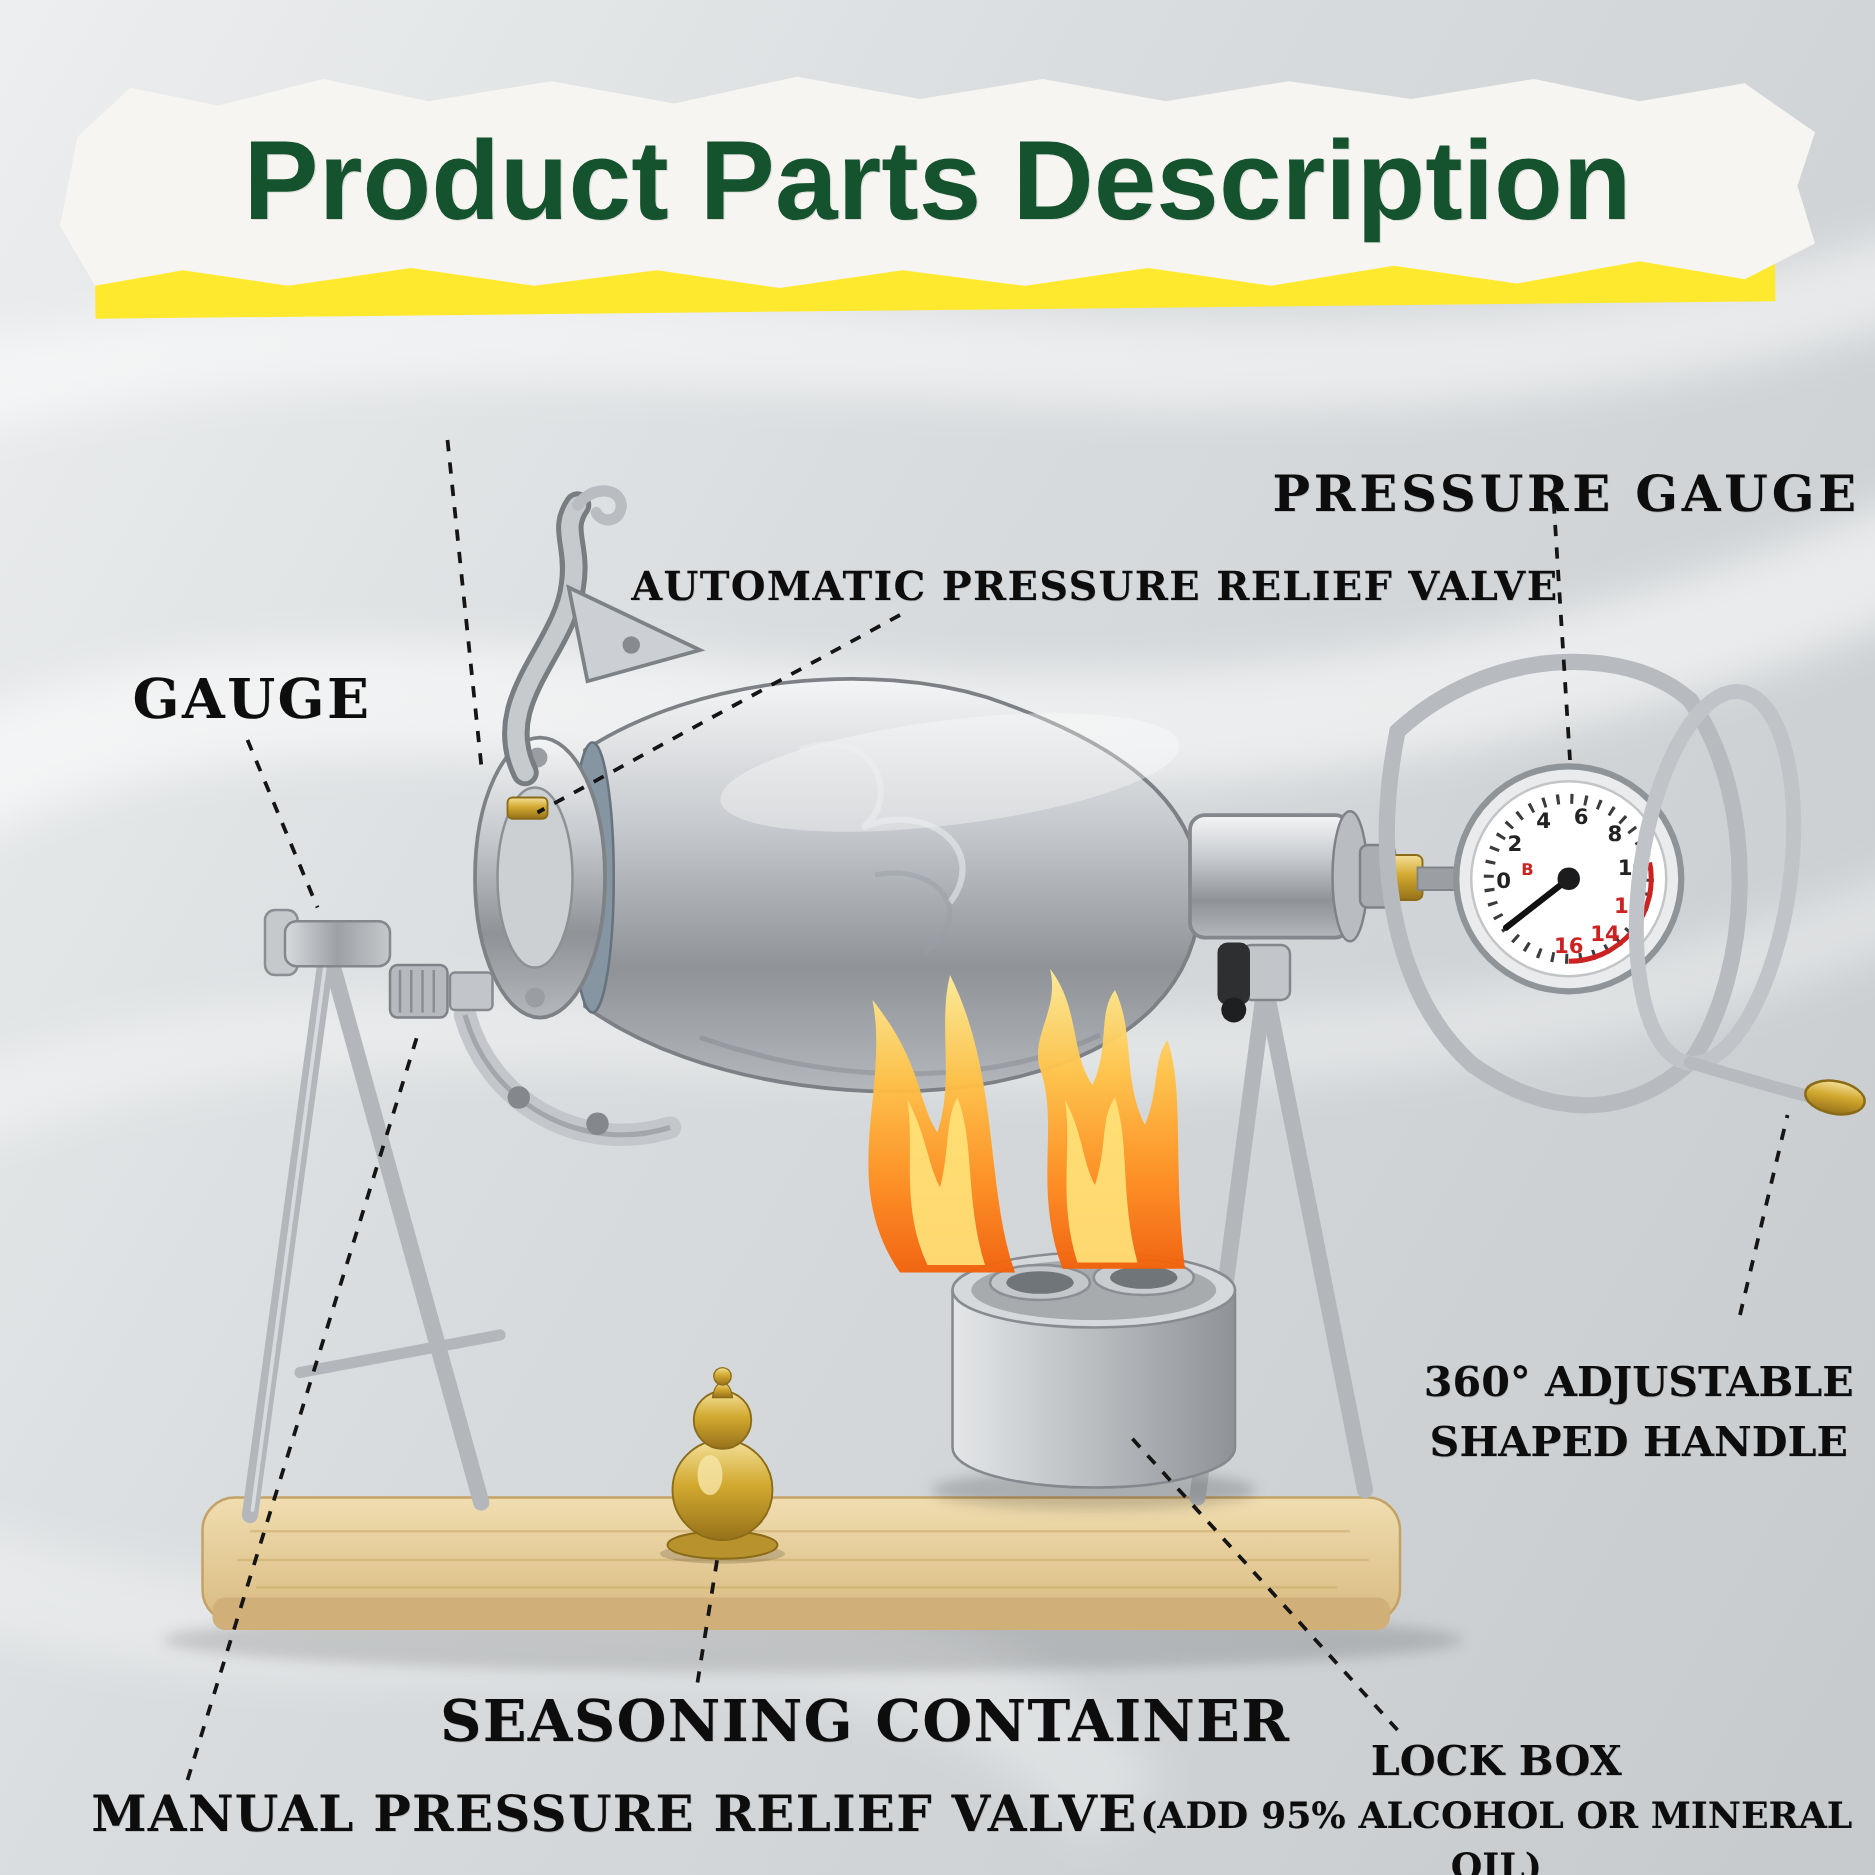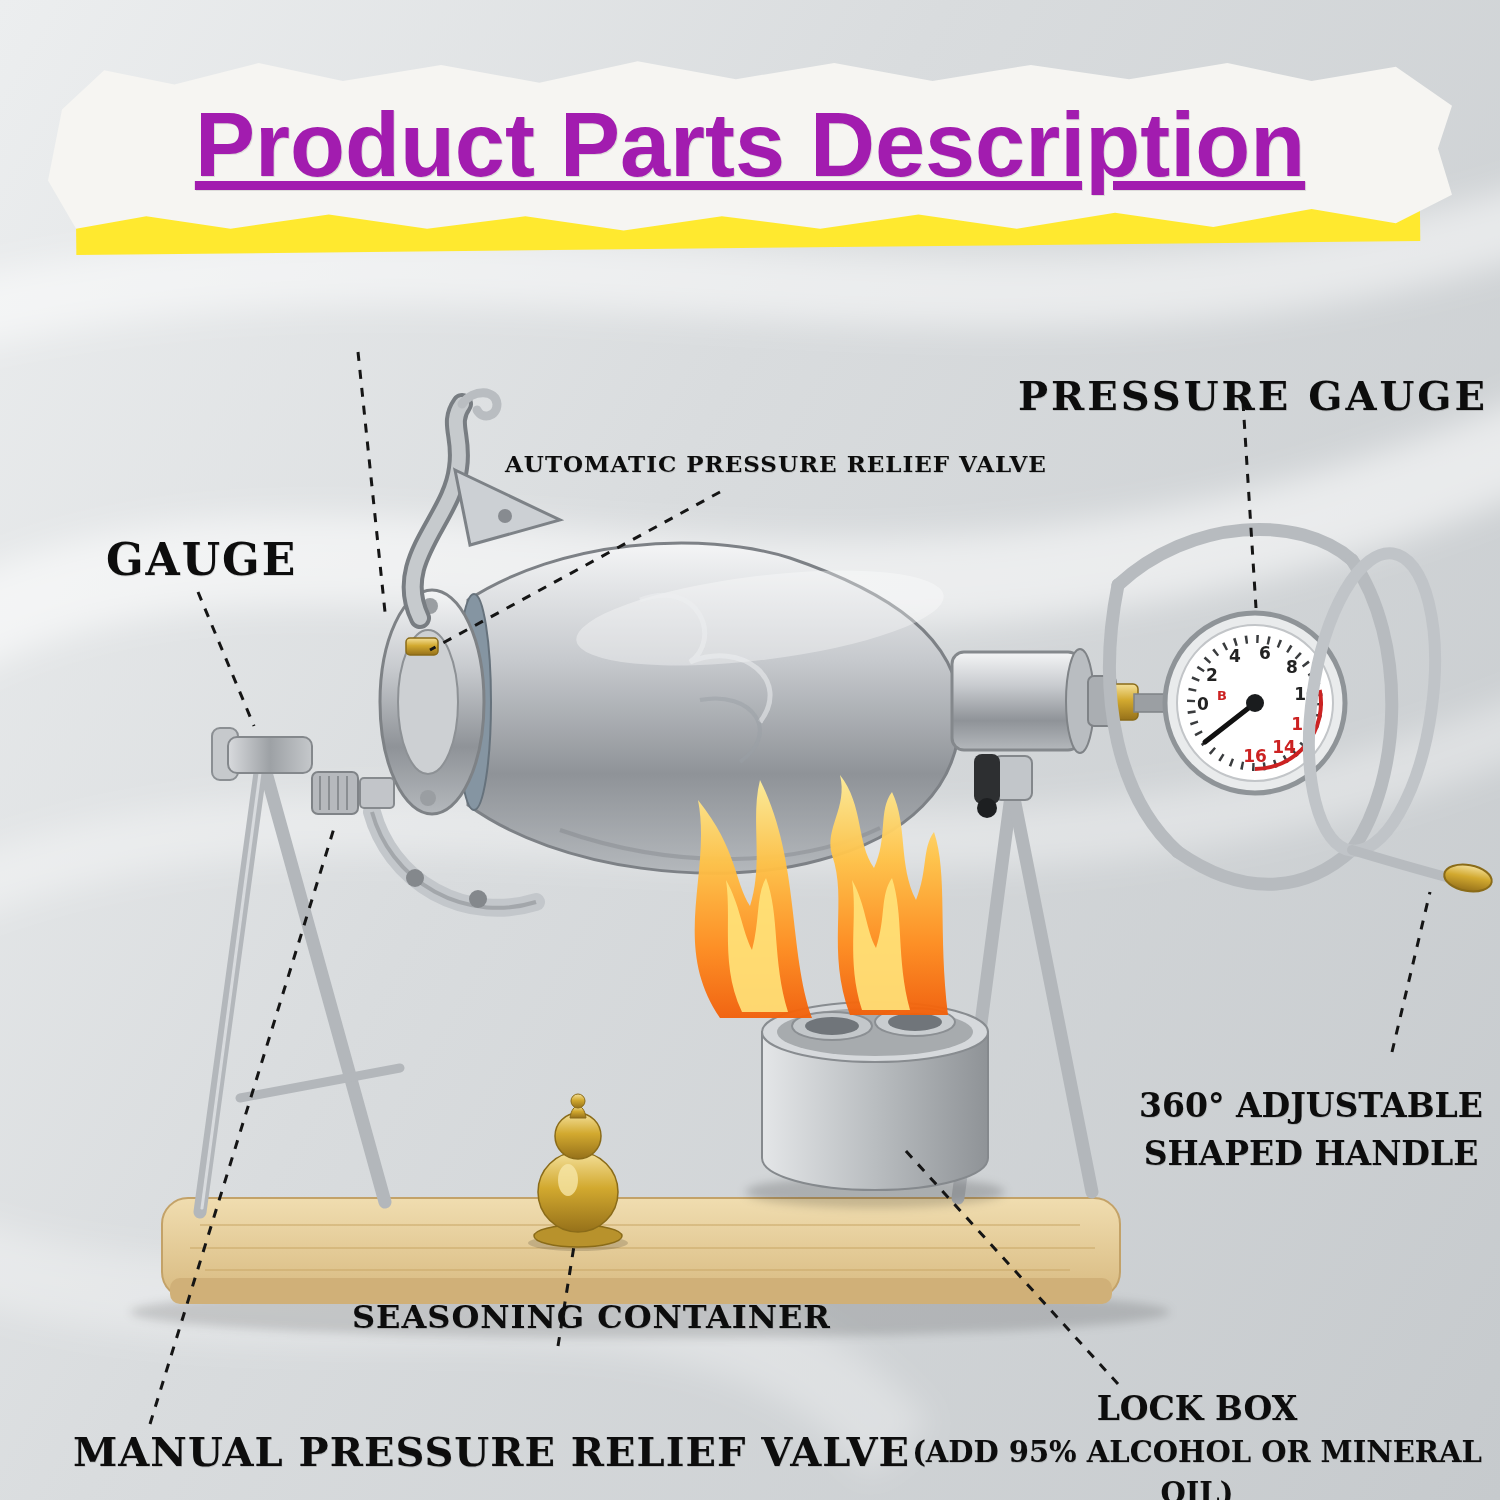--- a/index.html
+++ b/index.html
@@ -7,30 +7,30 @@
          background:linear-gradient(120deg,#eceeef 0%,#d9dcde 40%,#c6cacd 100%);
          font-family:"DejaVu Serif",serif;}
   
   #title-band{position:absolute;left:48px;top:56px;width:1404px;height:190px;}
   #title-yellow{position:absolute;left:28px;top:130px;width:1344px;height:62px;
                 background:#ffe92f;transform:rotate(-0.6deg);}
   #title-paper{position:absolute;left:0;top:0;right:0;bottom:12px;background:#f6f5f2;
       display:flex;align-items:center;justify-content:center;
       clip-path:polygon(1% 30%,4% 8%,9% 16%,15% 4%,21% 14%,28% 5%,35% 15%,42% 3%,49% 13%,56% 4%,63% 14%,70% 5%,77% 13%,84% 4%,90% 14%,96% 6%,100% 28%,99% 52%,100% 78%,96% 94%,90% 86%,83% 96%,76% 88%,69% 97%,62% 89%,55% 97%,48% 90%,41% 98%,34% 90%,27% 97%,20% 89%,13% 97%,7% 90%,2% 97%,0% 70%);}
   #title-text{font-family:"Liberation Sans",sans-serif;font-weight:bold;font-size:90px;
-      color:#a21caf;letter-spacing:0;white-space:nowrap;text-shadow:1px 1px 0 #3a3a3a22;text-decoration:underline;}
+      color:#14532d;letter-spacing:0;white-space:nowrap;text-shadow:1px 1px 0 #3a3a3a22;}
   
   .lbl{position:absolute;font-family:"DejaVu Serif",serif;font-weight:700;color:#0d0d0d;
        white-space:nowrap;text-shadow:0.5px 0.5px 0 #00000022;}
   #lbl-bionic{left:78px;top:298px;font-size:40px;letter-spacing:2px;}
-  #lbl-auto{left:505px;top:450px;font-size:23px;letter-spacing:1px;}
+  #lbl-auto{left:505px;top:450px;font-size:32px;letter-spacing:1px;}
   #lbl-gauge{left:1018px;top:350px;font-size:40px;letter-spacing:3px;margin-top:22px;}
   #lbl-bolt{left:106px;top:534px;font-size:44px;letter-spacing:2px;}
   #lbl-handle{left:1125px;top:1082px;width:372px;text-align:center;font-size:33px;line-height:1.45;white-space:normal;}
-  #lbl-seasoning{left:352px;top:1298px;font-size:32px;letter-spacing:1px;}
+  #lbl-seasoning{left:352px;top:1350px;font-size:46px;letter-spacing:1px;}
   #lbl-fuel{left:898px;top:1386px;width:598px;text-align:center;font-size:33px;line-height:1.4;white-space:normal;}
   #lbl-fuel .sub{font-size:29px;display:block;}
   #lbl-manual{left:28px;top:1428px;font-size:40px;letter-spacing:1px;margin-left:45px;}
   svg{position:absolute;left:0;top:0;}
 </style>
 </head>
 <body>
 
 <div id="stage">
 

